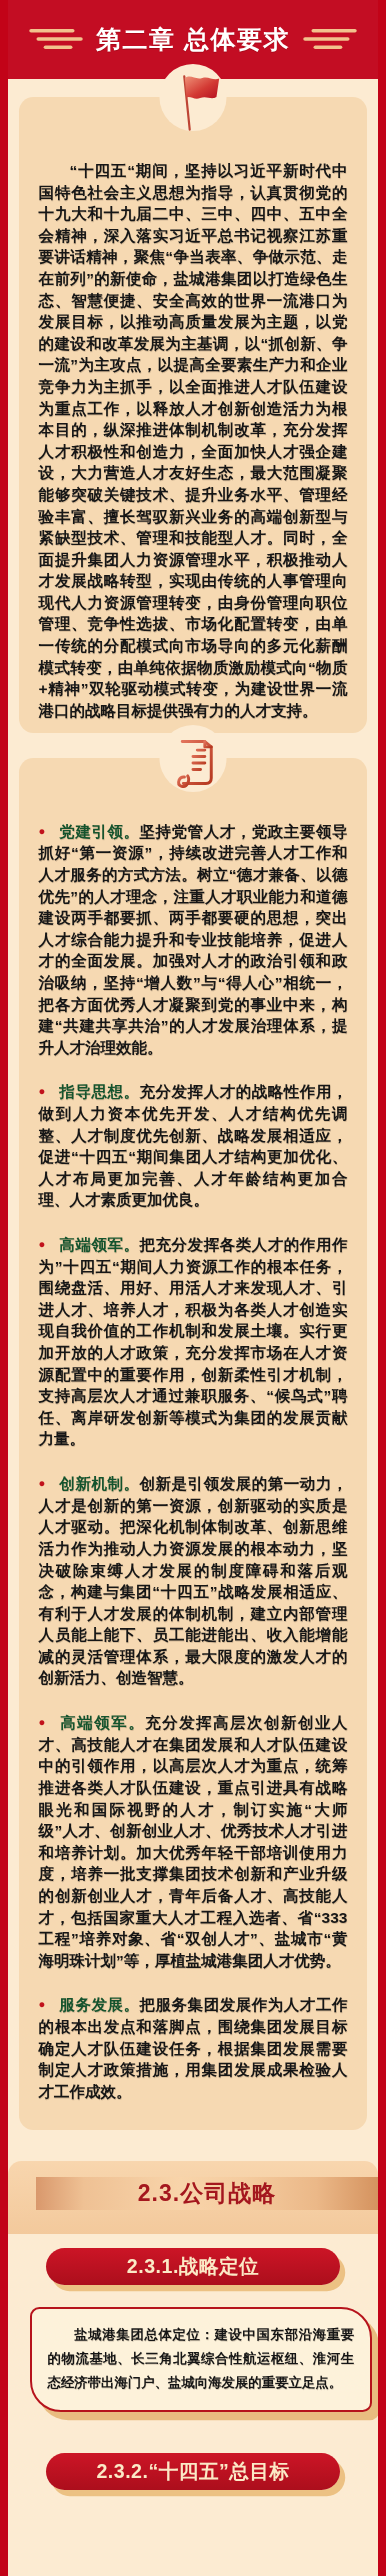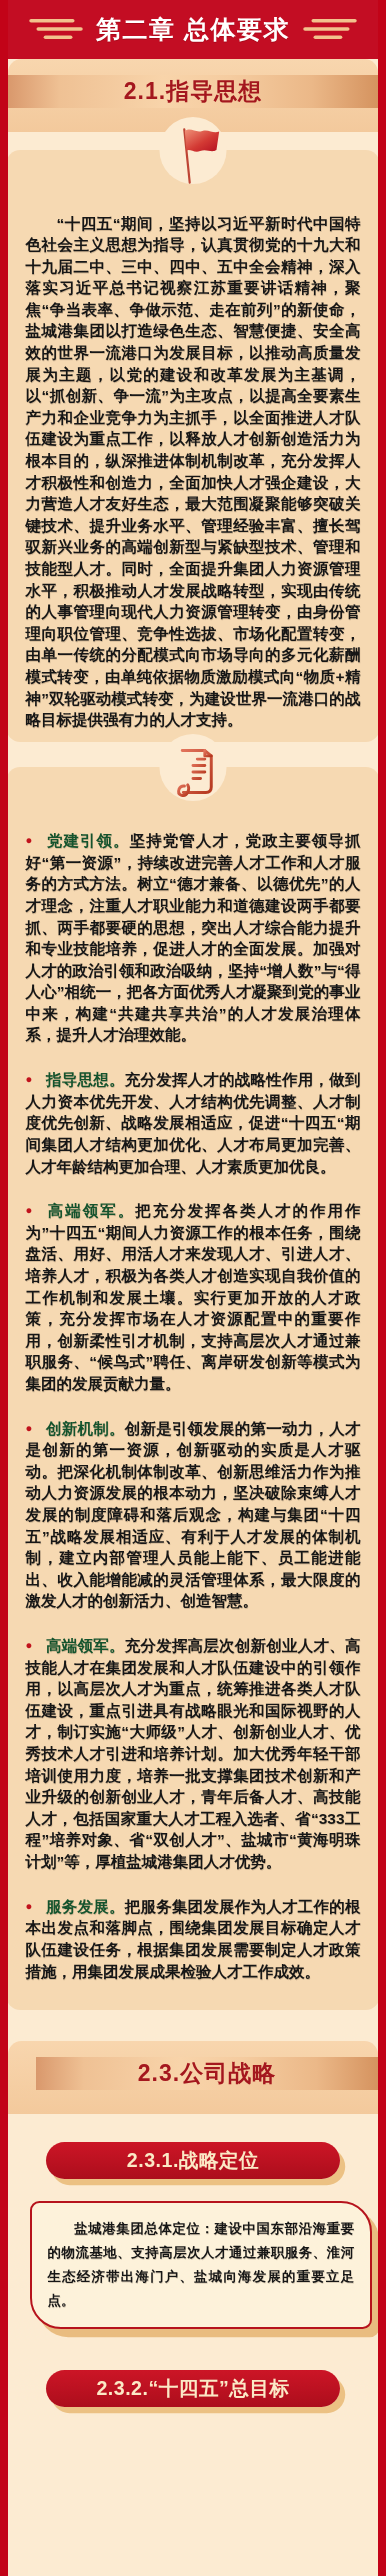--- a/index.html
+++ b/index.html
@@ -6,33 +6,33 @@
   .page{
     position:relative;width:386px;height:2748px;margin:0 auto;
     background:#FCEBD2;overflow:hidden;
     font-family:"Liberation Sans",sans-serif;font-weight:700;
   }
   .side-strip{position:absolute;top:0;bottom:0;width:7.7px;background:#C20318;z-index:9;}
   .side-strip.left{left:0;}
   .side-strip.right{right:0;}
 
   
-  .hero{height:59px;background:#C30D23;display:flex;align-items:center;justify-content:center;gap:13.4px;}
+  .hero{height:79px;background:#C30D23;display:flex;align-items:center;justify-content:center;gap:13.4px;}
   .hero-title{color:#FFFFFF;font-size:25px;letter-spacing:1.5px;white-space:nowrap;text-shadow:0 1px 0 rgba(120,0,10,.35);}
   .speed-lines{flex:0 0 auto;}
 
   
   .banner{margin:0 7.7px;background:linear-gradient(180deg,#F8D6AE 0%,#F3C99C 100%);
     border-radius:13.4px 13.4px 0 0;padding:15.5px 0 24px;}
   .banner .band{height:33px;display:flex;align-items:center;justify-content:center;
     background:linear-gradient(90deg,#D9986C 0%,#EFC194 14%,#F8D4AA 42%,#F5CCA0 60%,#EBB888 82%,#D5935F 100%);}
   .band-title{font-size:23px;color:#A4171E;letter-spacing:1px;}
 
   
-  .card{position:relative;margin:0 6px;background:#F6D9B2;border-radius:14.4px;padding:63px 19.6px 0;}
+  .card{position:relative;margin:0 19px;background:#F6D9B2;border-radius:14.4px;padding:63px 19.6px 0;}
   .card-1{margin-top:18px;}
   .card-2{margin-top:25px;padding-bottom:28px;}
   .notch{position:absolute;top:-33px;left:50%;transform:translateX(-50%);
     width:67px;height:67px;border-radius:50%;background:#FCEBD2;}
   .card-icon{position:absolute;top:-24px;left:50%;transform:translateX(-50%);}
 
   .para{margin:0;padding-bottom:11.3px;font-size:15.5px;line-height:21.6px;color:#161616;
     text-align:justify;text-indent:2em;text-shadow:0.5px 0.5px 0 rgba(60,40,20,.18);}
 
   .bullet{margin:0 0 23px;font-size:15.5px;line-height:21.6px;color:#161616;text-align:justify;
@@ -42,21 +42,21 @@
   .b-head{color:#14532d;}
 
   
   .banner-2{margin-top:30px;}
   .banner-3{margin-top:31px;padding-left:28px;}
 
   
   .pill{width:294px;height:37px;margin:0 auto;display:flex;align-items:center;justify-content:center;
     background:linear-gradient(180deg,#CC1526 0%,#AC0E1C 100%);border-radius:20.6px;
     color:#FBE9C6;font-size:19.6px;letter-spacing:0.5px;box-shadow:5.2px 6.2px 0 #ECC183;}
-  .pill-1{margin-top:28px;}
+  .pill-1{margin-top:14px;}
   .pill-2{margin-top:41px;}
 
   
   .rbox{margin:22px 14.4px 0 30px;background:#FDF2DA;border:2.1px solid #B6131C;
     border-radius:9.3px 31px 9.3px 31px;padding:14.4px 15.5px;
     font-size:13.4px;line-height:24px;color:#161616;text-align:justify;text-indent:2em;
     text-shadow:0.5px 0.5px 0 rgba(60,40,20,.18);box-shadow:7.2px 8.2px 0 #E9BC80;}
 </style>
 </head>
 <body>
@@ -72,25 +72,20 @@
       <rect x="30" y="32" width="56" height="7" rx="3.5" fill="#F2C28D"></rect>
     </svg>
     <div class="hero-title">第二章 总体要求</div>
     <svg class="speed-lines" width="55" height="21.6" viewBox="0 0 106 42" style="transform:scaleX(-1)">
       <rect x="2" y="0" width="88" height="7" rx="3.5" fill="#F2C28D"></rect>
       <rect x="16" y="16" width="90" height="7" rx="3.5" fill="#F2C28D"></rect>
       <rect x="30" y="32" width="56" height="7" rx="3.5" fill="#F2C28D"></rect>
     </svg>
   </header>
 
-  <section class="banner banner-1">
-    <div class="band">
-      <span class="band-title">2.1.指导思想</span>
-    </div>
-  </section>
 
   <article class="card card-1">
     <div class="notch"></div>
     <svg class="card-icon" width="58" height="60" viewBox="0 0 106 110">
       <defs>
         <linearGradient id="flagGrad" x1="0" y1="0" x2="1" y2="1">
           <stop offset="0" stop-color="#EF9177"></stop>
           <stop offset="0.55" stop-color="#D33A34"></stop>
           <stop offset="1" stop-color="#B40E20"></stop>
         </linearGradient>
@@ -141,20 +136,20 @@
 
   <section class="banner banner-3">
     <div class="band">
       <span class="band-title">2.3.公司战略</span>
     </div>
   </section>
 
   <div class="pill pill-1">
     <span>2.3.1.战略定位</span>
   </div>
-  <div class="rbox rbox-1">盐城港集团总体定位：建设中国东部沿海重要的物流基地、支持高层次人才通过兼职服务、淮河生态经济带出海门户、盐城向海发展的重要立足点。</div>
+  <div class="rbox rbox-1">盐城港集团总体定位：建设中国东部沿海重要的物流基地、长三角北翼综合性航运枢纽、淮河生态经济带出海门户、盐城向海发展的重要立足点。</div>
 
   <div class="pill pill-2">
     <span>2.3.2.“十四五”总目标</span>
   </div>
 
 </div>
 
 
 </body></html>

